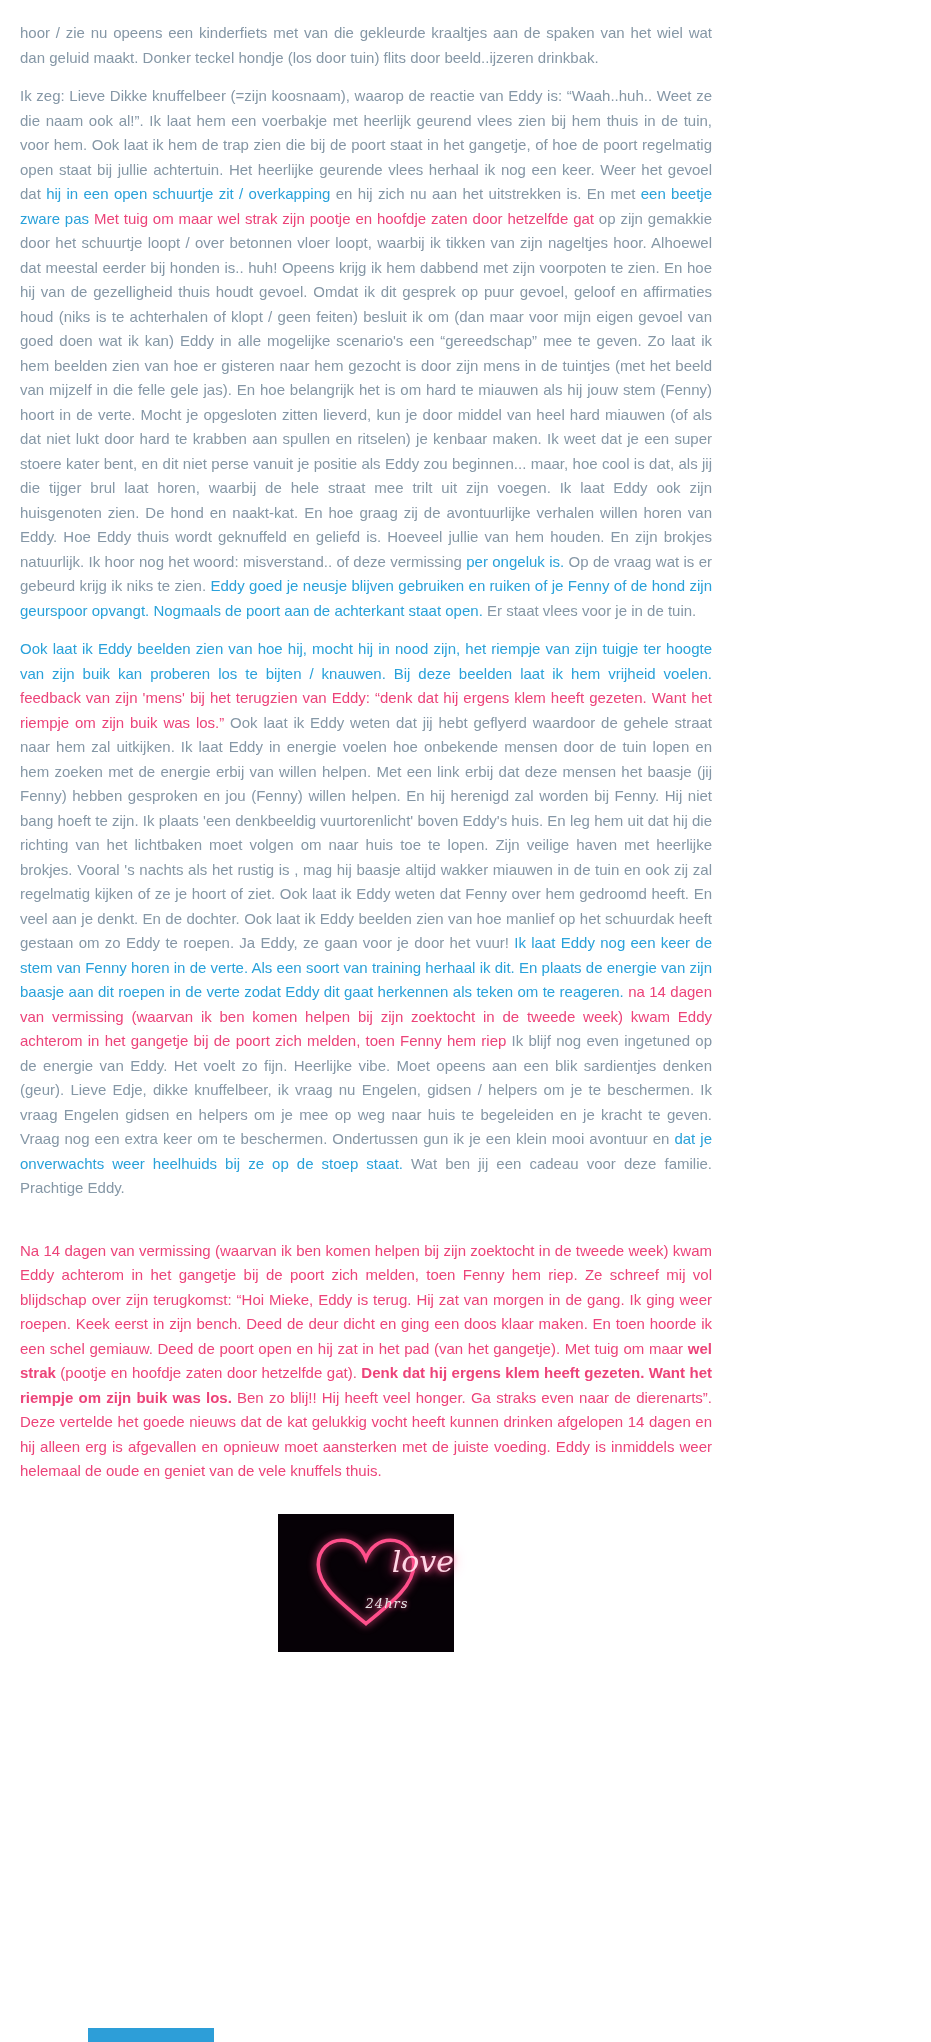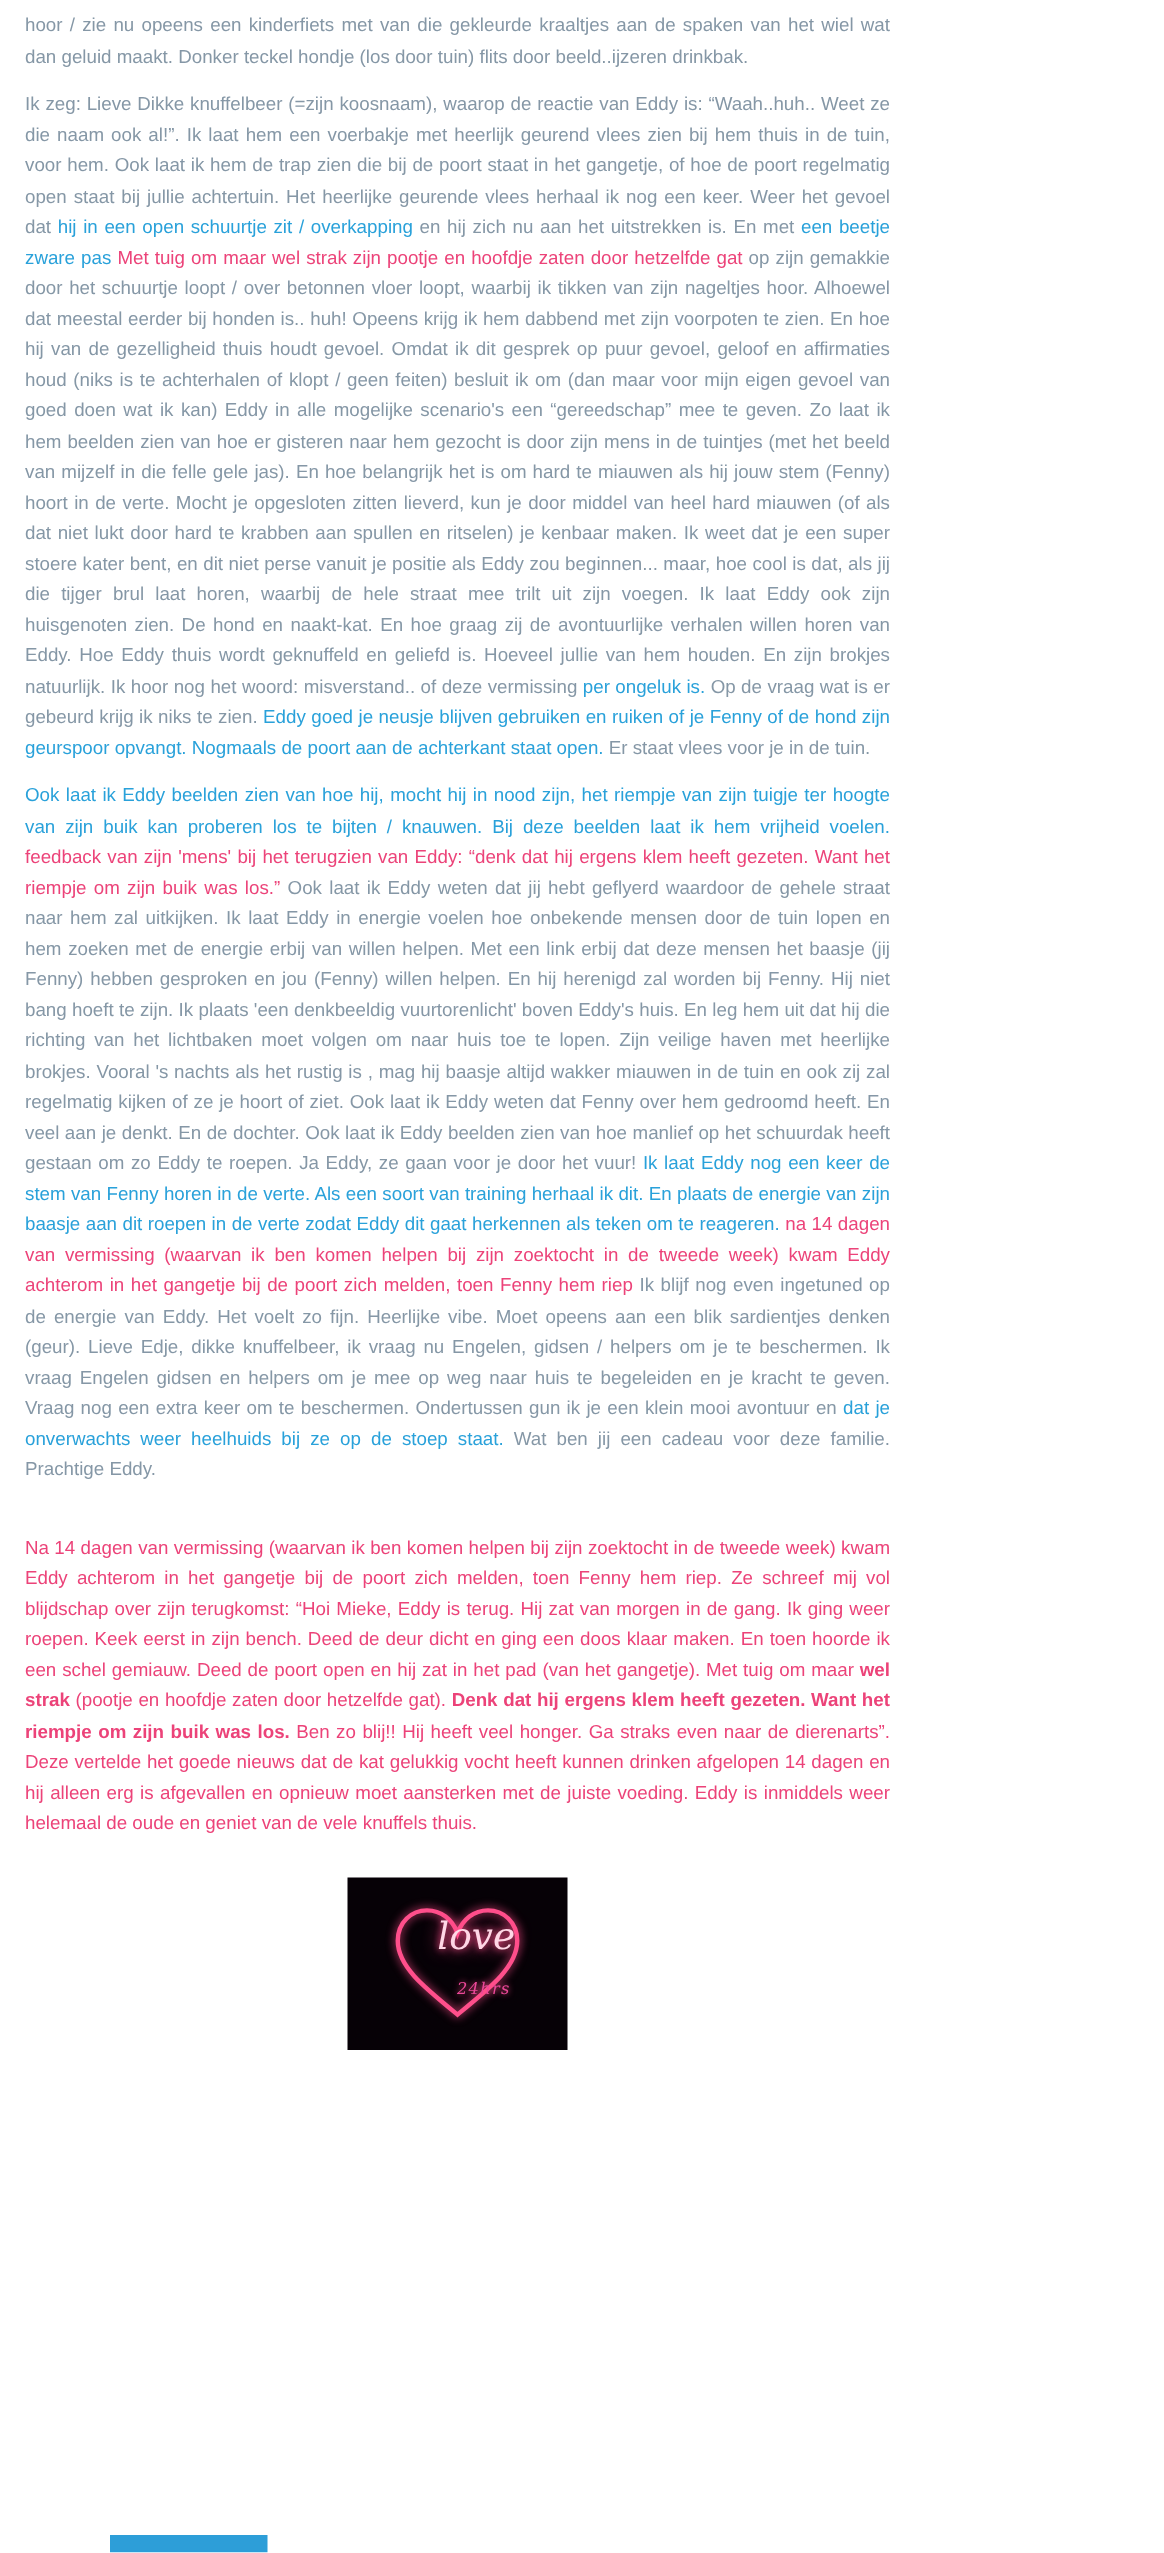--- a/index.html
+++ b/index.html
@@ -13,21 +13,21 @@
   }
   .content {
     width: 692px;
     margin-left: 20px;
     padding-top: 9px;
     text-align: justify;
     font-size: 15px;
     line-height: 24.5px;
     color: var(--body-text, #8597a6);
   }
-  .para { margin: 0 0 14px 0; }
+  .para { margin: 12px 0 14px 0; }
   .gap-before { margin-top: 38px; }
 
   .run-normal   { color: var(--body-text, #8597a6); }
   .run-blue     { color: var(--accent-blue, #29a1da); font-weight: normal; }
   .run-pink     { color: var(--accent-pink, #ec4379); }
   .run-pinkbold { color: var(--accent-pink, #ec4379); font-weight: bold; }
 
   .neon-figure {
     margin: 30px 0 0 0;
     display: flex;
@@ -42,37 +42,37 @@
   .neon-heart {
     position: absolute;
     left: 50%; top: 50%;
     transform: translate(-50%, -50%);
     width: 122px; height: 106px;
     filter: drop-shadow(0 0 4px rgba(255, 79, 139, 0.9));
   }
   .neon-word {
     position: absolute;
     left: 0; right: 0; top: 36px;
-    text-align: center;
+    text-align: right;
     font-family: "DejaVu Serif", serif;
     font-style: italic;
     font-size: 30px;
     color: #ffd7e6;
     text-shadow: 0 0 6px var(--neon-pink, #ff4f8b), 0 0 14px var(--neon-pink, #ff4f8b);
     padding-left: 30px;
   }
   .neon-sub {
     position: absolute;
     left: 0; right: 0; top: 78px;
     text-align: center;
     font-family: "DejaVu Serif", serif;
     font-style: italic;
     font-size: 13px;
     letter-spacing: 1px;
-    color: #ec4899;
+    color: #e5e5e5;
     text-shadow: 0 0 5px var(--neon-pink, #ff4f8b);
     padding-left: 42px;
   }
   .bottom-bar {
     position: absolute;
     left: 88px;
     bottom: 0;
     width: 126px;
     height: 14px;
     background: var(--footer-bar, #2d9ed8);

